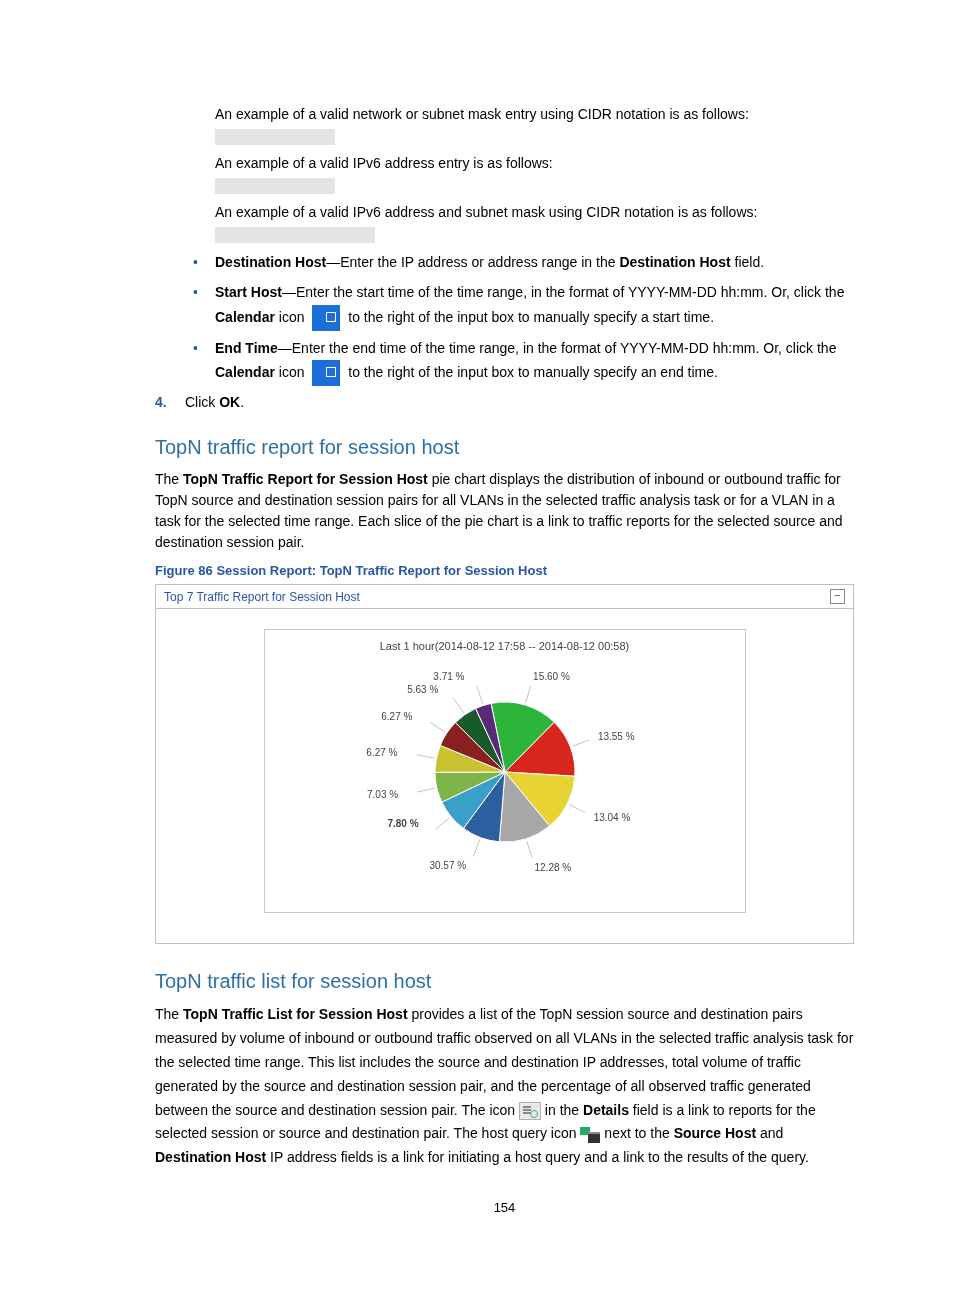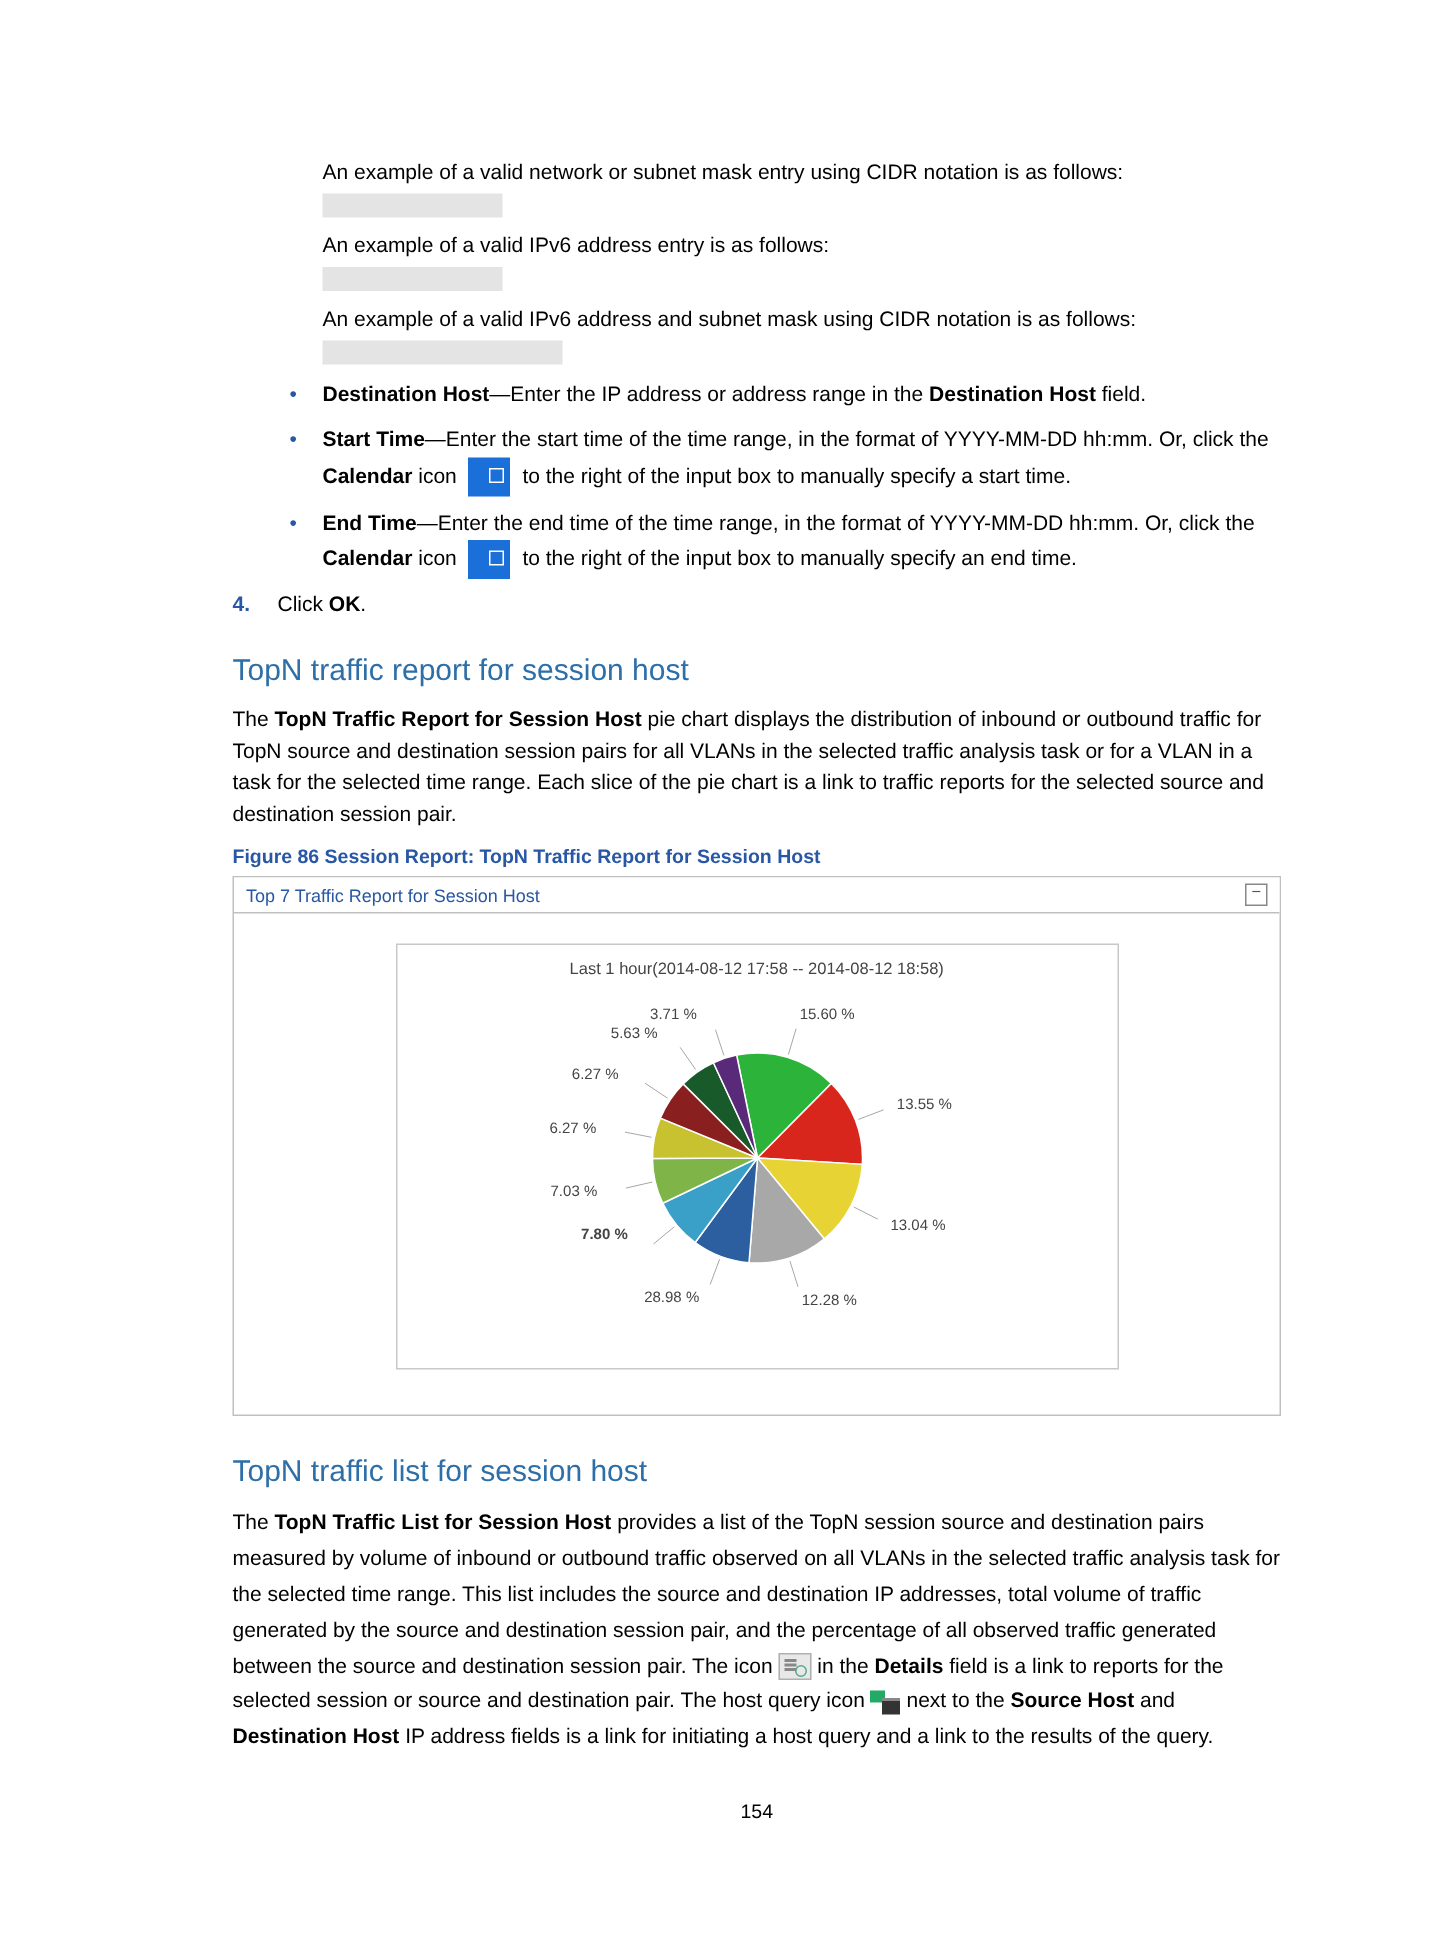--- a/index.html
+++ b/index.html
@@ -202,21 +202,21 @@
     <div class="grey-block gb-w2"></div>
     <p>An example of a valid IPv6 address and subnet mask using CIDR notation is as follows:</p>
     <div class="grey-block gb-w3"></div>
   </div>
 
   <ul class="bullets">
     <li>
       <b>Destination Host</b><span>—Enter the IP address or address range in the </span><b>Destination Host</b><span> field.</span>
     </li>
     <li>
-      <b>Start Time</b><span>—Enter the start time of the time range, in the format of YYYY-MM-DD hh:mm. Or, click the </span><b>Calendar</b><span> icon </span><span class="cal-icon"></span><span> to the right of the input box to manually specify a start time.</span>
+      <b>Start Host</b><span>—Enter the start time of the time range, in the format of YYYY-MM-DD hh:mm. Or, click the </span><b>Calendar</b><span> icon </span><span class="cal-icon"></span><span> to the right of the input box to manually specify a start time.</span>
     </li>
     <li>
       <b>End Time</b><span>—Enter the end time of the time range, in the format of YYYY-MM-DD hh:mm. Or, click the </span><b>Calendar</b><span> icon </span><span class="cal-icon"></span><span> to the right of the input box to manually specify an end time.</span>
     </li>
   </ul>
 
   <div class="step-row">
     <div class="step-num">4.</div>
     <div>
       <span>Click </span><b>OK</b><span>.</span>
@@ -229,27 +229,27 @@
   </p>
   <div class="fig-caption">Figure 86 Session Report: TopN Traffic Report for Session Host</div>
 
   <div class="panel">
     <div class="panel-head">
       <span>Top 7 Traffic Report for Session Host</span>
       <span class="collapse-box">−</span>
     </div>
     <div class="panel-body">
       <div class="chart-frame">
-        <div class="chart-title">Last 1 hour(2014-08-12 17:58 -- 2014-08-12 18:58)</div>
+        <div class="chart-title">Last 1 hour(2014-08-12 17:58 -- 2014-08-12 00:58)</div>
         <div class="pie-wrap" id="pie-wrap">
             <div class="pie-label" style="left: 178.604px; top: -1.82186px;">15.60 %</div>
             <div class="pie-label" style="left: 243.415px; top: 58.3113px;">13.55 %</div>
             <div class="pie-label" style="left: 239.138px; top: 139.326px;">13.04 %</div>
             <div class="pie-label" style="left: 180.023px; top: 189.387px;">12.28 %</div>
-            <div class="pie-label" style="left: 74.9648px; top: 187.662px;">28.98 %</div>
+            <div class="pie-label" style="left: 74.9648px; top: 187.662px;">30.57 %</div>
             <div class="pie-label" style="left: 32.921px; top: 146px; font-weight: bold;">7.80 %</div>
             <div class="pie-label" style="left: 12.5165px; top: 116.293px;">7.03 %</div>
             <div class="pie-label" style="left: 11.8569px; top: 74.8183px;">6.27 %</div>
             <div class="pie-label" style="left: 26.7377px; top: 38.616px;">6.27 %</div>
             <div class="pie-label" style="left: 52.7151px; top: 12.0339px;">5.63 %</div>
             <div class="pie-label" style="left: 78.8707px; top: -1.03141px;">3.71 %</div>
             <svg width="300" height="200" class="pie">
               <path d="M 150 100 L 136.0931468443457 31.395339551113082 A 70 70 0 0 1 199.23836221010095 50.24476221675851 Z" fill="#2bb33a" stroke="#fff" stroke-width="1"></path>
               <line x1="170.59466288050857" y1="31.008262372671012" x2="175.7433286006357" y2="13.760327965838755" stroke="#888" stroke-width="0.5"></line>
               <path d="M 150 100 L 199.23836221010095 50.24476221675851 A 70 70 0 0 1 219.87086072487799 104.25003783097327 Z" fill="#d9261c" stroke="#fff" stroke-width="1"></path>

